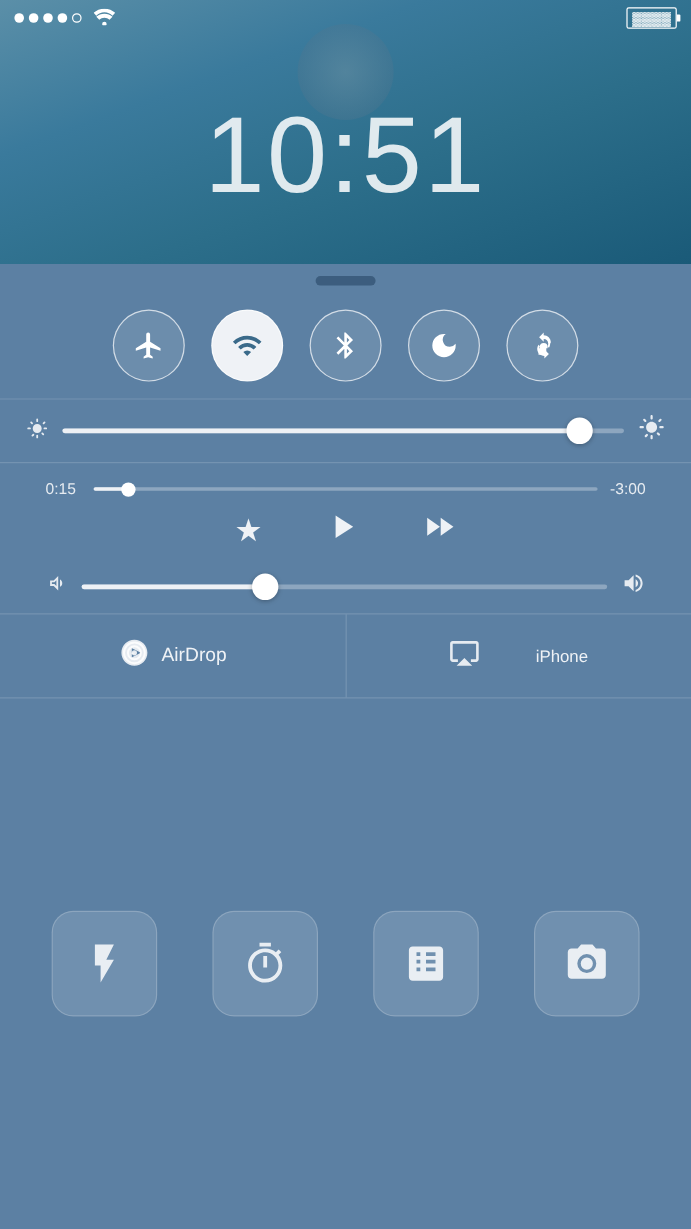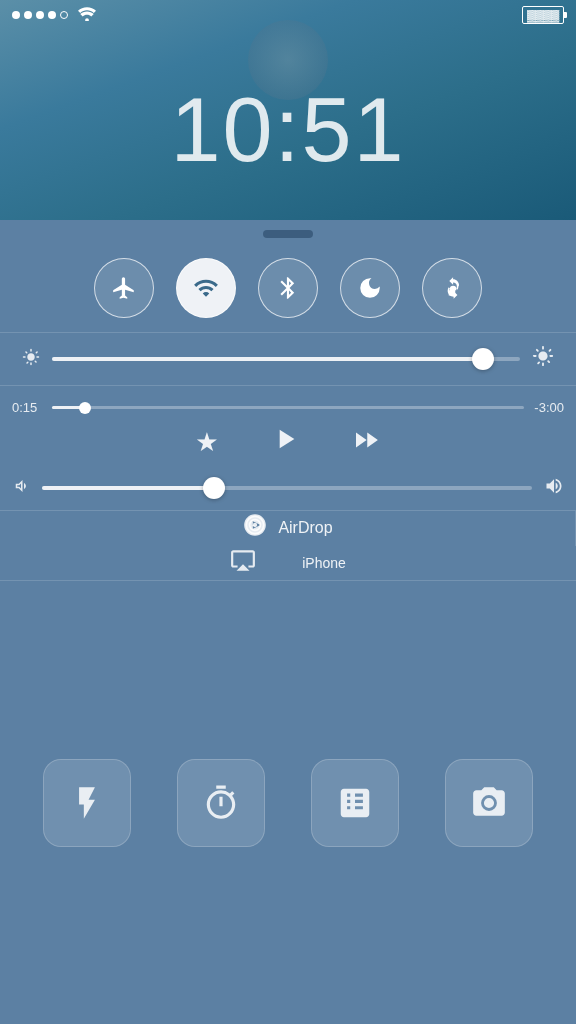--- a/index.html
+++ b/index.html
@@ -190,21 +190,21 @@
       transform: translate(-50%, -50%);
       width: 22px;
       height: 22px;
       border-radius: 50%;
       background: white;
       box-shadow: 0 1px 4px rgba(0,0,0,0.3);
     }
 
     
     .music-section {
-      padding: 14px 12px 10px;
+      padding: 14px 38px 10px;
       border-bottom: 1px solid rgba(255,255,255,0.15);
       flex-shrink: 0;
     }
 
     .progress-row {
       display: flex;
       align-items: center;
       gap: 10px;
       margin-bottom: 8px;
     }
@@ -283,21 +283,20 @@
       color: rgba(255,255,255,0.85);
       font-size: 16px;
     }
 
     
     .share-row {
       display: flex;
       height: 70px;
       border-bottom: 1px solid rgba(255,255,255,0.15);
       flex-shrink: 0;
-      flex-direction: column;
     }
 
     .share-btn {
       flex: 1;
       display: flex;
       align-items: center;
       justify-content: center;
       gap: 10px;
       cursor: pointer;
       color: rgba(255,255,255,0.9);

